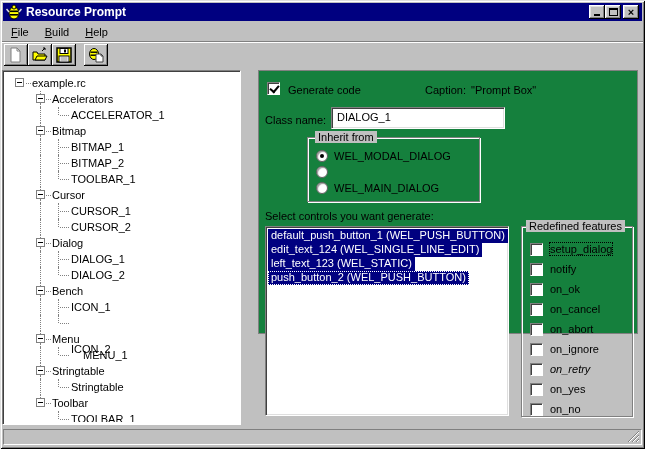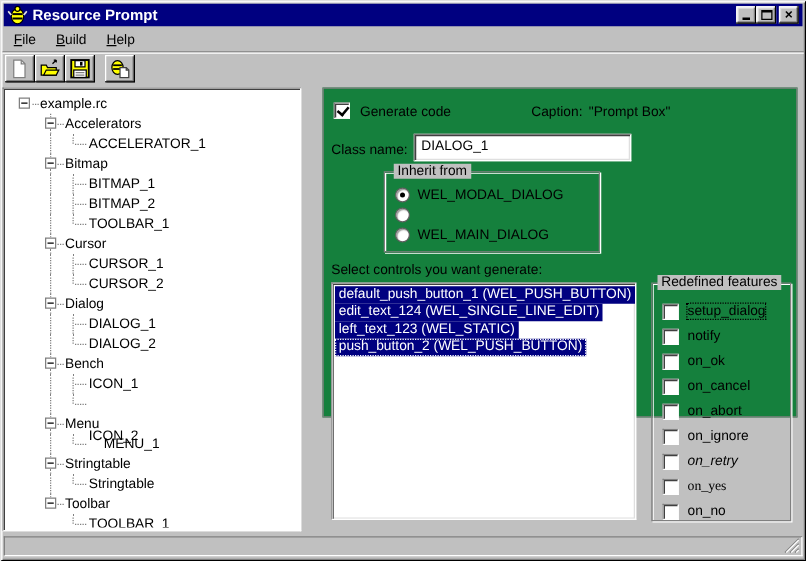--- a/index.html
+++ b/index.html
@@ -346,21 +346,21 @@
             <span>on_abort</span>
           </div>
           <div class="check-row" style="left: 8px; top: 115px;">
             <div class="checkbox"></div>
             <span>on_ignore</span>
           </div>
           <div class="check-row" style="left: 8px; top: 135px; font-style: italic;">
             <div class="checkbox"></div>
             <span>on_retry</span>
           </div>
-          <div class="check-row" style="left: 8px; top: 155px; font-family: Liberation Serif, serif;">
+          <div class="check-row" style="left: 8px; top: 155px;">
             <div class="checkbox"></div>
             <span>on_yes</span>
           </div>
           <div class="check-row" style="left: 8px; top: 175px;">
             <div class="checkbox"></div>
             <span>on_no</span>
           </div>
         </div>
     </div>
 

